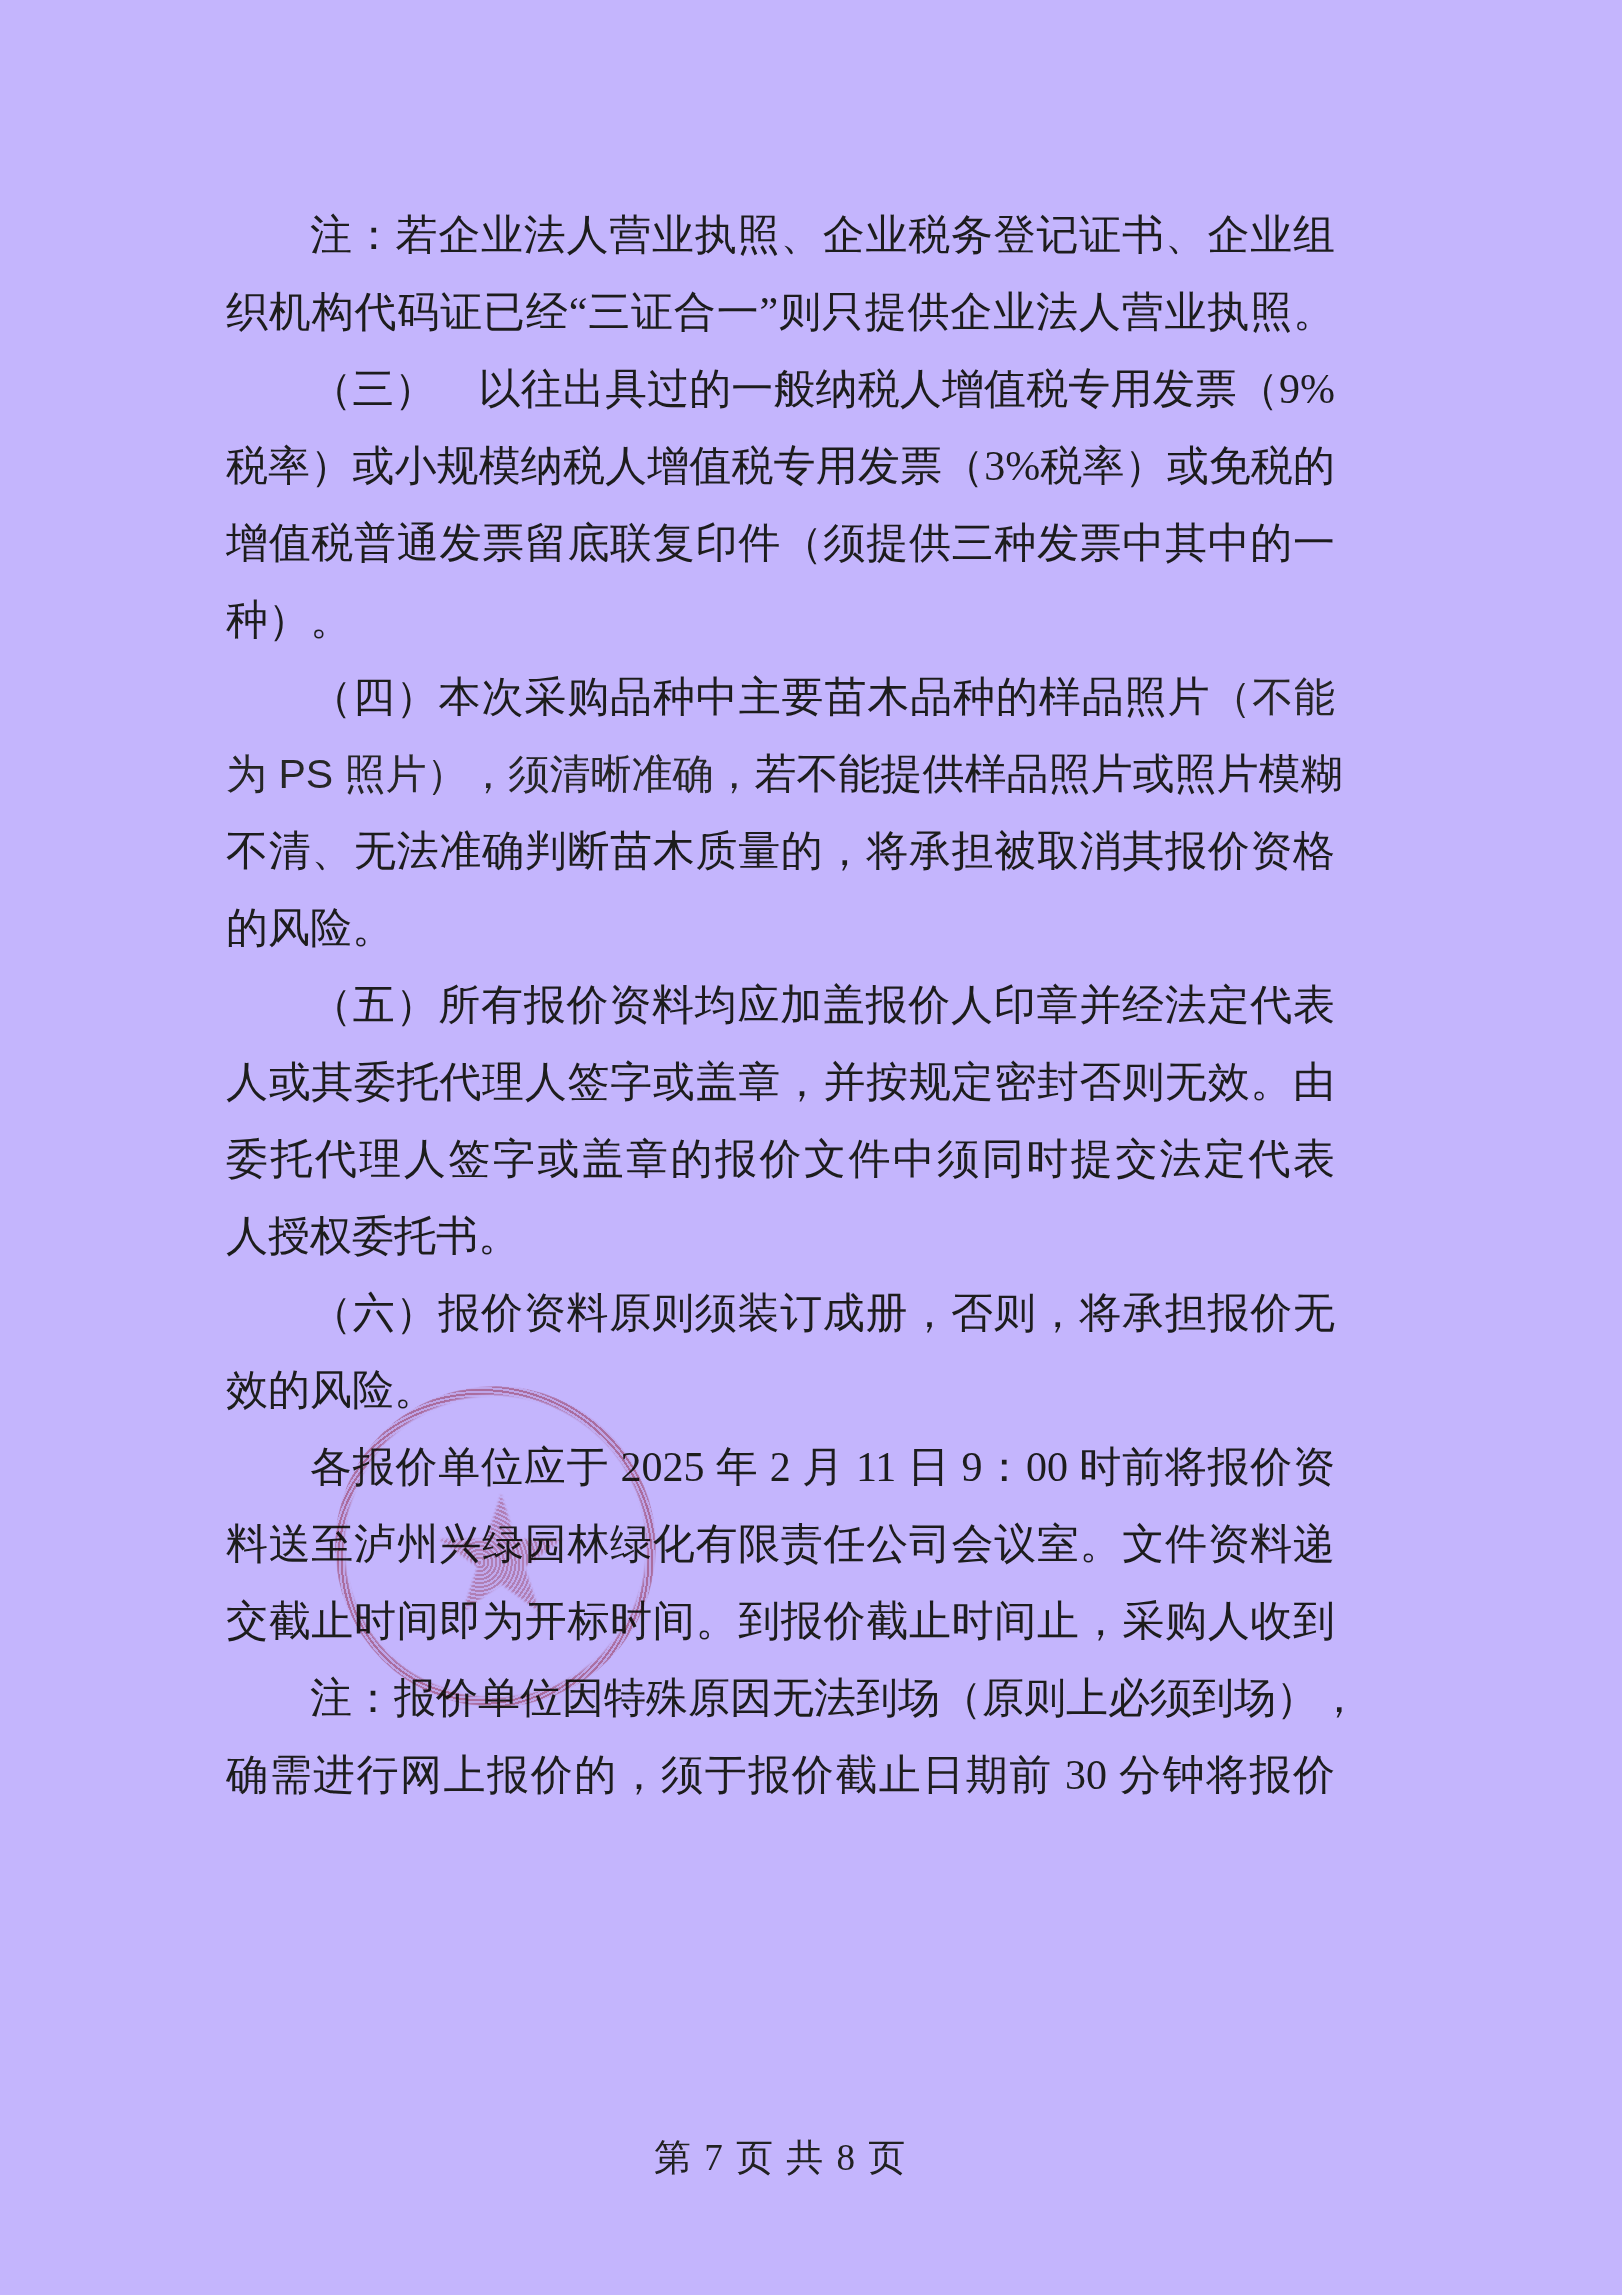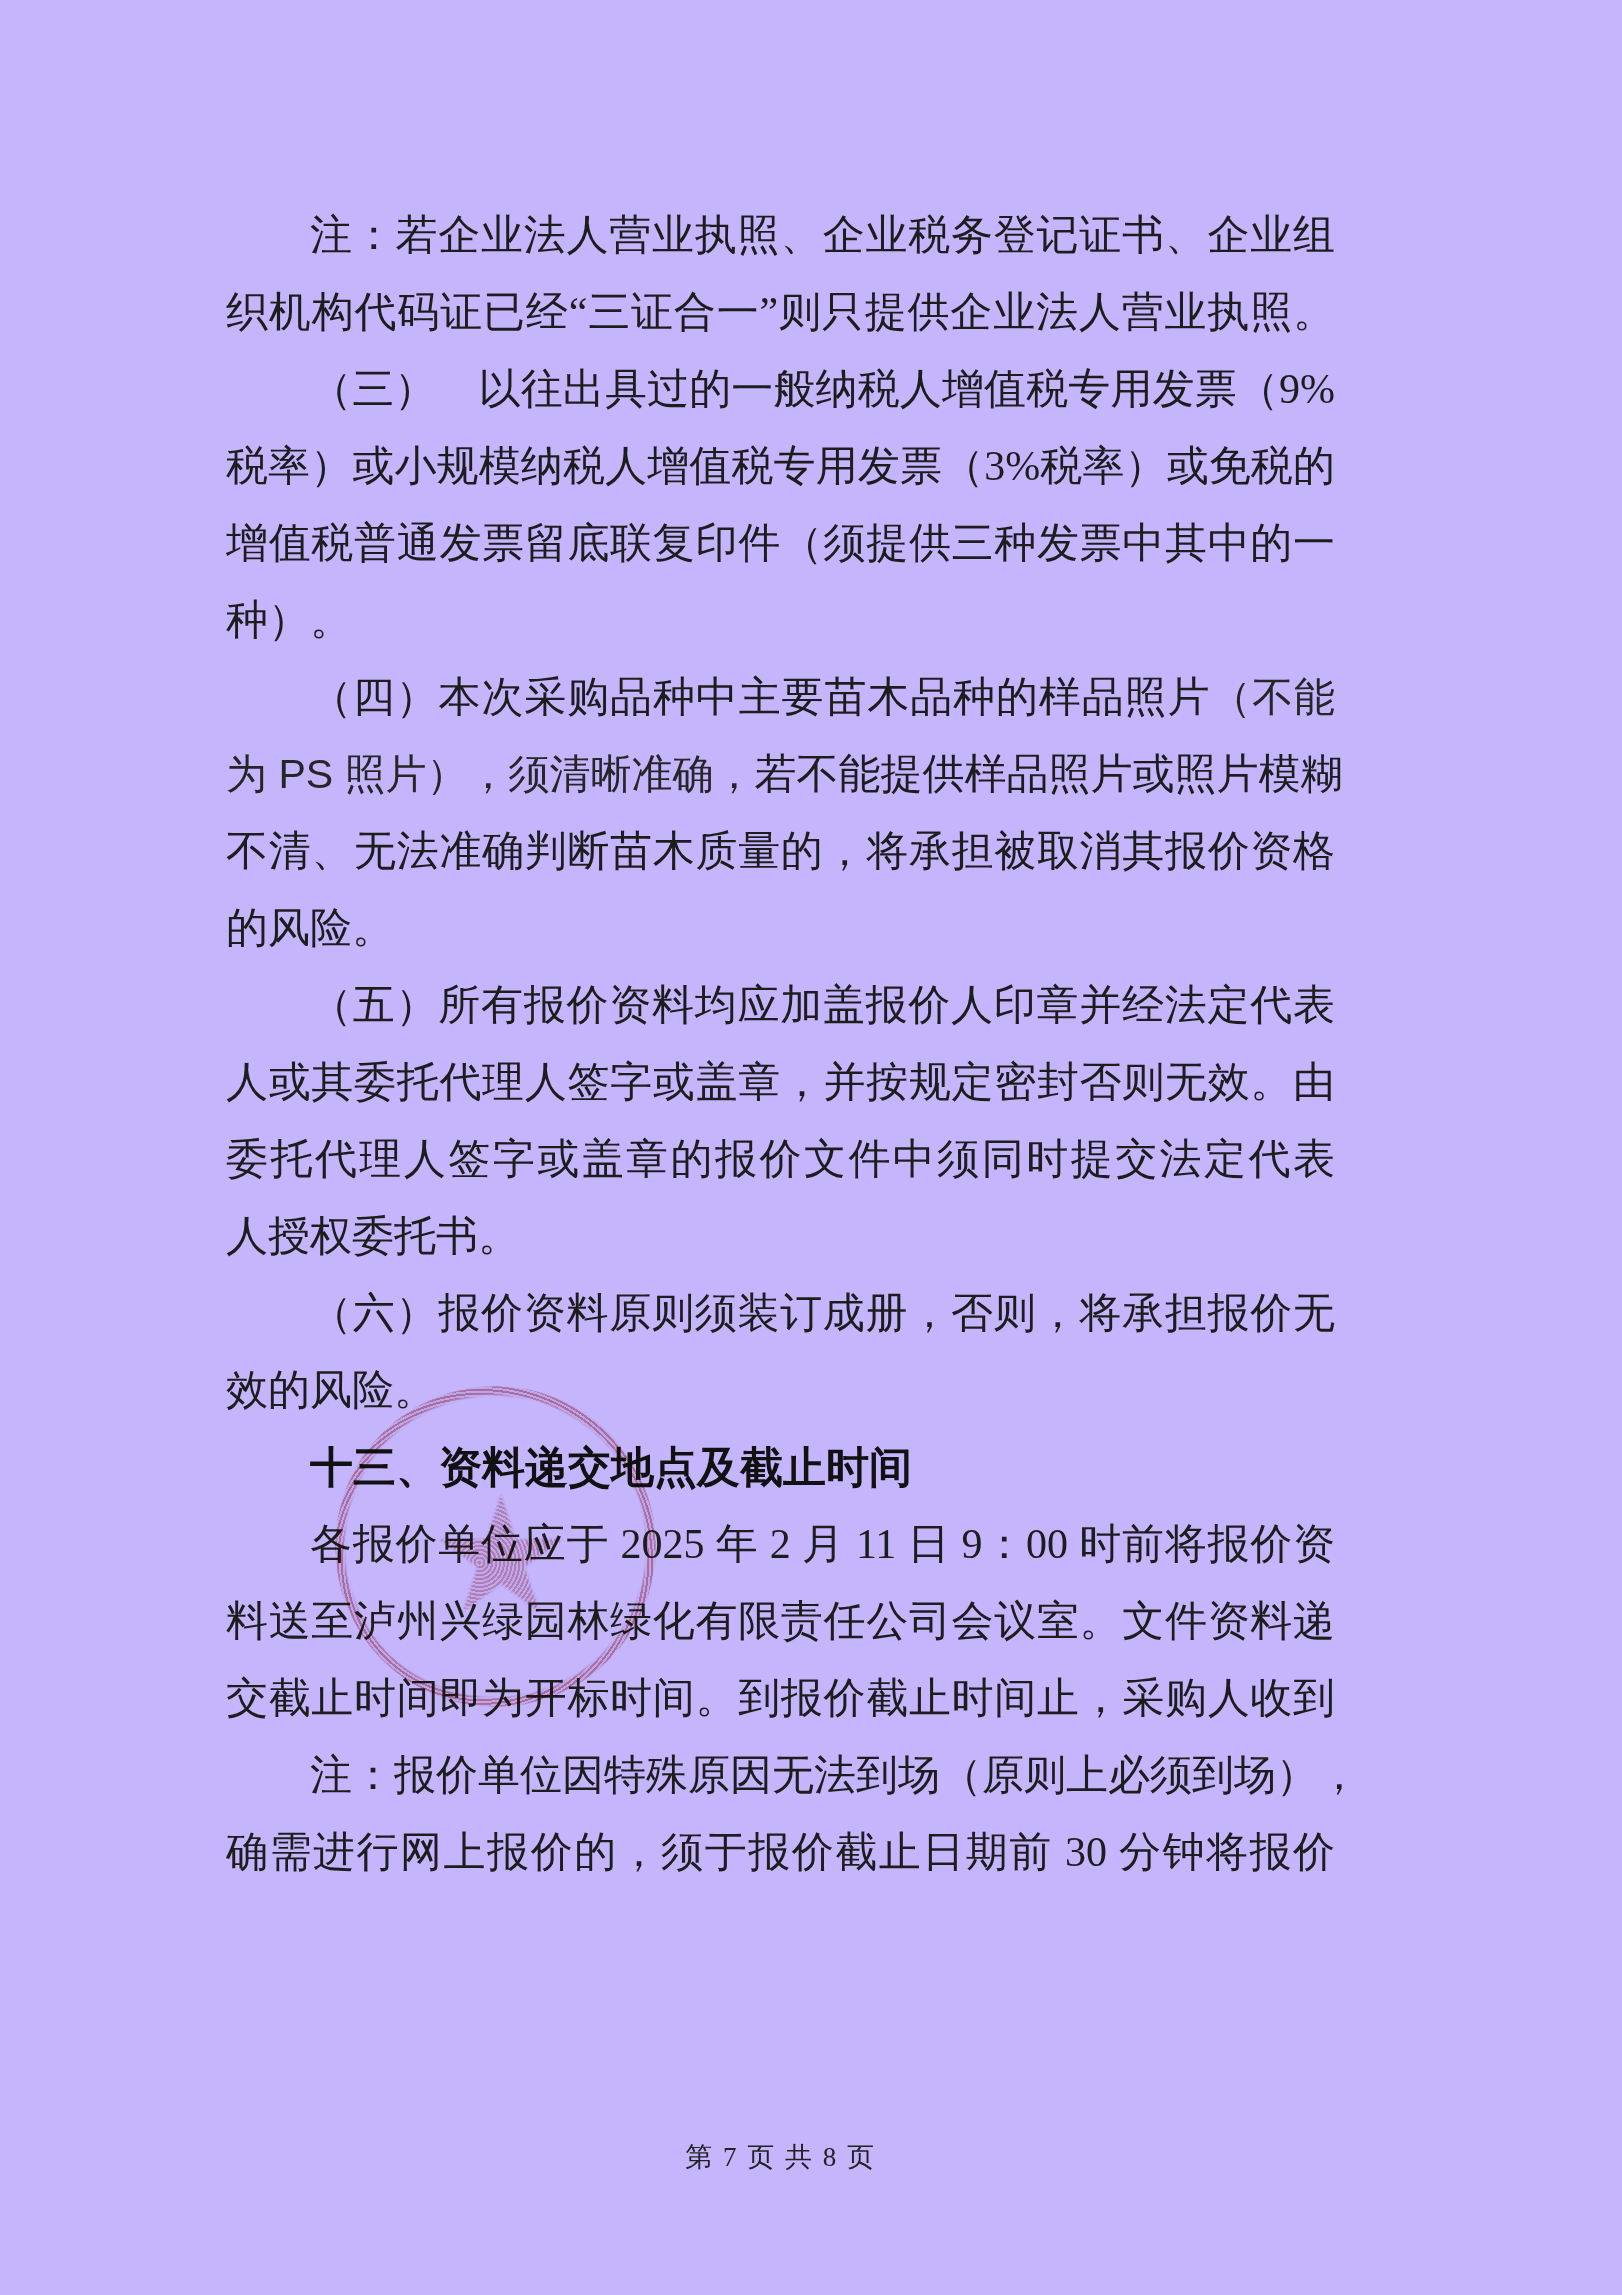--- a/index.html
+++ b/index.html
@@ -45,21 +45,21 @@
     color: #262626;
   }
   .footer {
     position: absolute;
     left: 226px;
     top: 2128px;
     width: 1109px;
     height: 59px;
     line-height: 59px;
     text-align: center;
-    font-size: 27px;
+    font-size: 37px;
     letter-spacing: 2px;
     color: #222222;
   }
   
   .stamp {
     position: absolute;
     left: 335px;
     top: 1386px;
     width: 321px;
     height: 321px;
@@ -96,21 +96,20 @@
       <div class="line indent full"><span class="run">（四）本次采购品种中主要苗木品种的样品照片</span><span class="run alt">（不能</span></div>
       <div class="line full"><span class="run alt">为 PS 照片），须清晰准确，</span><span class="run">若不能提供样品照片或照片模糊</span></div>
       <div class="line full"><span class="run">不清、无法准确判断苗木质量的，将承担被取消其报价资格</span></div>
       <div class="line"><span class="run">的风险。</span></div>
       <div class="line indent full"><span class="run">（五）所有报价资料均应加盖报价人印章并经法定代表</span></div>
       <div class="line full"><span class="run">人或其委托代理人签字或盖章，并按规定密封否则无效。由</span></div>
       <div class="line full"><span class="run">委托代理人签字或盖章的报价文件中须同时提交法定代表</span></div>
       <div class="line"><span class="run">人授权委托书。</span></div>
       <div class="line indent full"><span class="run">（六）报价资料原则须装订成册，否则，将承担报价无</span></div>
       <div class="line"><span class="run">效的风险。</span></div>
-      <div class="line indent bold"><span class="run">十三、资料递交地点及截止时间</span></div>
       <div class="line indent full"><span class="run">各报价单位应于 2025 年 2 月 11 日 9：00 时前将报价资</span></div>
       <div class="line full"><span class="run">料送至泸州兴绿园林绿化有限责任公司会议室。文件资料递</span></div>
       <div class="line full"><span class="run">交截止时间即为开标时间。到报价截止时间止，采购人收到</span></div>
       <div class="line indent full"><span class="run">注：报价单位因特殊原因无法到场（原则上必须到场），</span></div>
       <div class="line full"><span class="run">确需进行网上报价的，须于报价截止日期前 30 分钟将报价</span></div>
     </div>
   <div class="stamp">
     <div class="stamp-star"></div>
   </div>
   <div class="footer">第 7 页 共 8 页</div>

